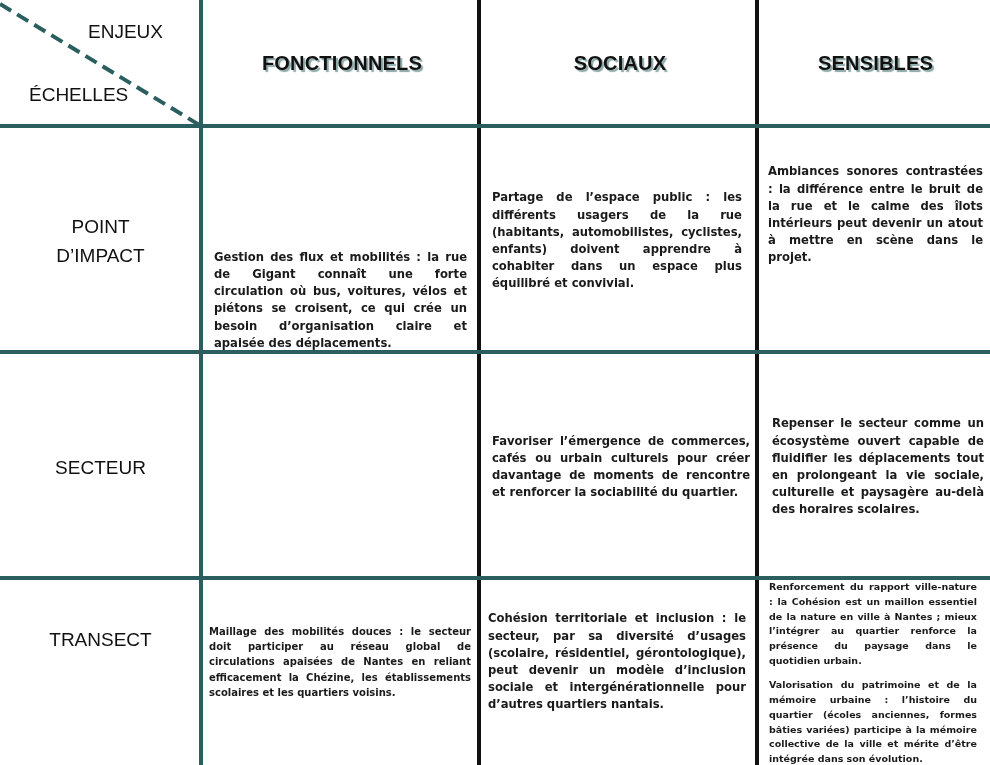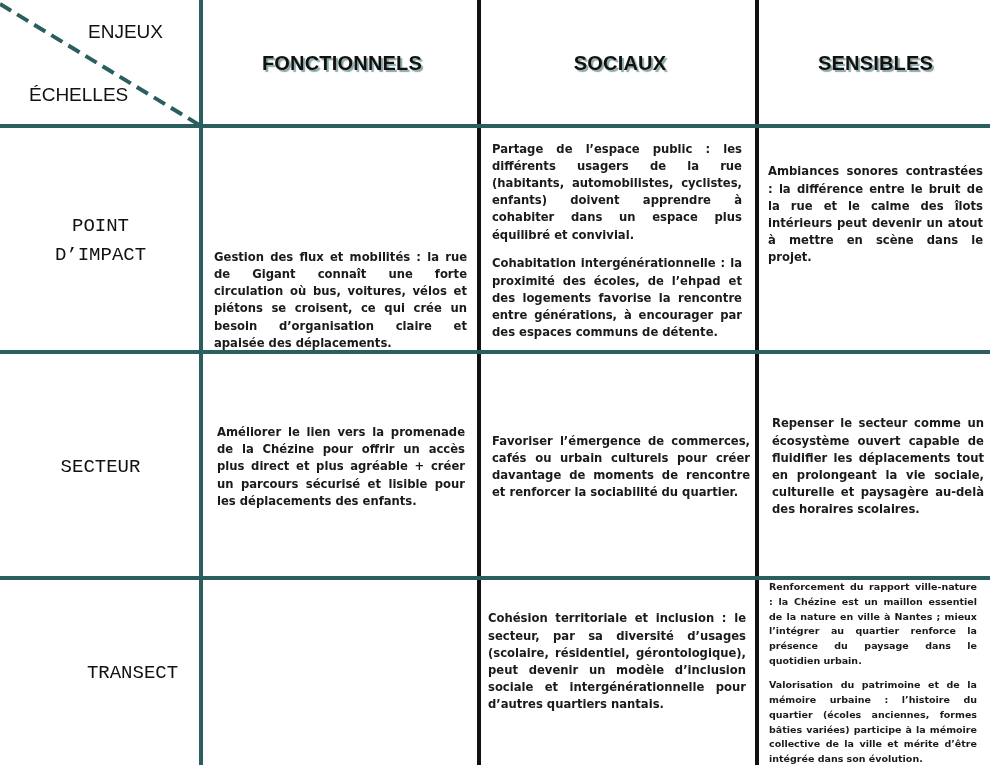--- a/index.html
+++ b/index.html
@@ -8,21 +8,21 @@
   .hline { position: absolute; left: 0; width: 990px; height: 4px; background: #2a5e5f; }
   .vline { position: absolute; top: 0; height: 765px; width: 4px; }
   .vline.teal { background: #2a5e5f; }
   .vline.black { background: #111111; }
   .corner-label { position: absolute; font-family: "Liberation Sans", sans-serif; font-size: 19px; color: #111; }
   .diag { position: absolute; left: 0; top: 0; width: 203px; height: 128px; }
   .colhead { position: absolute; top: 0; height: 126px; display: flex; align-items: center; justify-content: center;
              font-family: Liberation Sans, sans-serif; font-weight: bold; font-size: 20px; color: #111;
              text-shadow: 2px 2px 1px rgba(42,94,95,0.55); letter-spacing: 0.2px; }
   .rowhead { position: absolute; left: 0; width: 201px; display: flex; align-items: center; justify-content: center;
-             text-align: center; font-family: Liberation Mono, monospace; font-size: 19px; color: #111; line-height: 29px; }
+             text-align: center; font-family: Liberation Sans, sans-serif; font-size: 19px; color: #111; line-height: 29px; }
   .cell { position: absolute; display: flex; align-items: center; box-sizing: border-box; }
   .cell .txt { width: 100%; font-weight: bold; text-align: justify; color: #1a1a1a; }
   .cell p { margin: 0; }
   .cell p + p { margin-top: 1em; }
   .fs12 { font-size: 11.6px; line-height: 17.2px; }
   .fs10 { font-size: 10px; line-height: 15.3px; }
   .fs9 { font-size: 9.5px; line-height: 14.8px; }
 </style>
 </head>
 <body>
@@ -39,69 +39,68 @@
 
 <div class="rowhead" style="top:130px; height:222px;">
   <div>
     <div>POINT</div>
     <div>D’IMPACT</div>
   </div>
 </div>
 <div class="rowhead" style="top:356px; height:222px;">
   <div>SECTEUR</div>
 </div>
-<div class="rowhead" style="top:582px; height:183px;margin-left:32px;">
+<div class="rowhead" style="top:548px; height:183px;">
   <div>TRANSECT</div>
 </div>
 
 <div class="cell" style="left:214px; top:130px; width:253px; height:222px;align-items:flex-end;">
   <div class="txt fs12">
       <p>Gestion des flux et mobilités : la rue de Gigant connaît une forte circulation où bus, voitures, vélos et piétons se croisent, ce qui crée un besoin d’organisation claire et apaisée des déplacements.</p>
     </div>
 </div>
 <div class="cell" style="left:492px; top:130px; width:250px; height:222px;">
   <div class="txt fs12">
     <p>Partage de l’espace public : les différents usagers de la rue (habitants, automobilistes, cyclistes, enfants) doivent apprendre à cohabiter dans un espace plus équilibré et convivial.</p>
-    <p>Cohabitation intergénérationnelle : la proximité des écoles, de l’ehpad et des logements favorise la rencontre entre générations, à encourager par des espaces communs de détente.</p>
   </div>
 </div>
 <div class="cell" style="left:768px; top:130px; width:215px; height:170px;justify-content:center;">
   <div class="txt fs12">
       <p>Ambiances sonores contrastées : la différence entre le bruit de la rue et le calme des îlots intérieurs peut devenir un atout à mettre en scène dans le projet.</p>
     </div>
 </div>
 
 <div class="cell" style="left:217px; top:356px; width:248px; height:222px;">
   <div class="txt fs12">
-    <p>Améliorer le lien vers la promenade de la Chézine pour offrir un accès plus direct et plus agréable + créer un parcours sécurisé et lisible pour les déplacements des enfants.</p>
   </div>
 </div>
 <div class="cell" style="left:492px; top:356px; width:258px; height:222px;">
   <div class="txt fs12">
       <p>Favoriser l’émergence de commerces, cafés ou urbain culturels pour créer davantage de moments de rencontre et renforcer la sociabilité du quartier.</p>
     </div>
 </div>
 <div class="cell" style="left:772px; top:356px; width:212px; height:222px;">
   <div class="txt fs12">
       <p>Repenser le secteur comme un écosystème ouvert capable de fluidifier les déplacements tout en prolongeant la vie sociale, culturelle et paysagère au-delà des horaires scolaires.</p>
     </div>
 </div>
 
 <div class="cell" style="left:209px; top:582px; width:262px; height:160px;">
   <div class="txt fs10">
+    <p>Maillage des mobilités douces : le secteur doit participer au réseau global de circulations apaisées de Nantes en reliant efficacement la Chézine, les établissements scolaires et les quartiers voisins.</p>
   </div>
 </div>
 <div class="cell" style="left:488px; top:582px; width:258px; height:160px;">
   <div class="txt fs12">
       <p>Cohésion territoriale et inclusion : le secteur, par sa diversité d’usages (scolaire, résidentiel, gérontologique), peut devenir un modèle d’inclusion sociale et intergénérationnelle pour d’autres quartiers nantais.</p>
     </div>
 </div>
 <div class="cell" style="left:769px; top:582px; width:208px; height:183px;">
   <div class="txt fs9">
-    <p>Renforcement du rapport ville-nature : la Chézine est un maillon essentiel de la nature en ville à Nantes ; mieux l’intégrer au quartier renforce la présence du paysage dans le quotidien urbain.</p>
+    <p>Renforcement du rapport ville-nature : la Cohésion est un maillon essentiel de la nature en ville à Nantes ; mieux l’intégrer au quartier renforce la présence du paysage dans le quotidien urbain.</p>
     <p>Valorisation du patrimoine et de la mémoire urbaine : l’histoire du quartier (écoles anciennes, formes bâties variées) participe à la mémoire collective de la ville et mérite d’être intégrée dans son évolution.</p>
   </div>
 </div>
 
 <div class="vline teal" style="left:199px;"></div>
 <div class="vline black" style="left:477px;"></div>
 <div class="vline black" style="left:755px;"></div>
 <div class="hline" style="top:124px;"></div>
 <div class="hline" style="top:350px;"></div>
 <div class="hline" style="top:576px;"></div>

